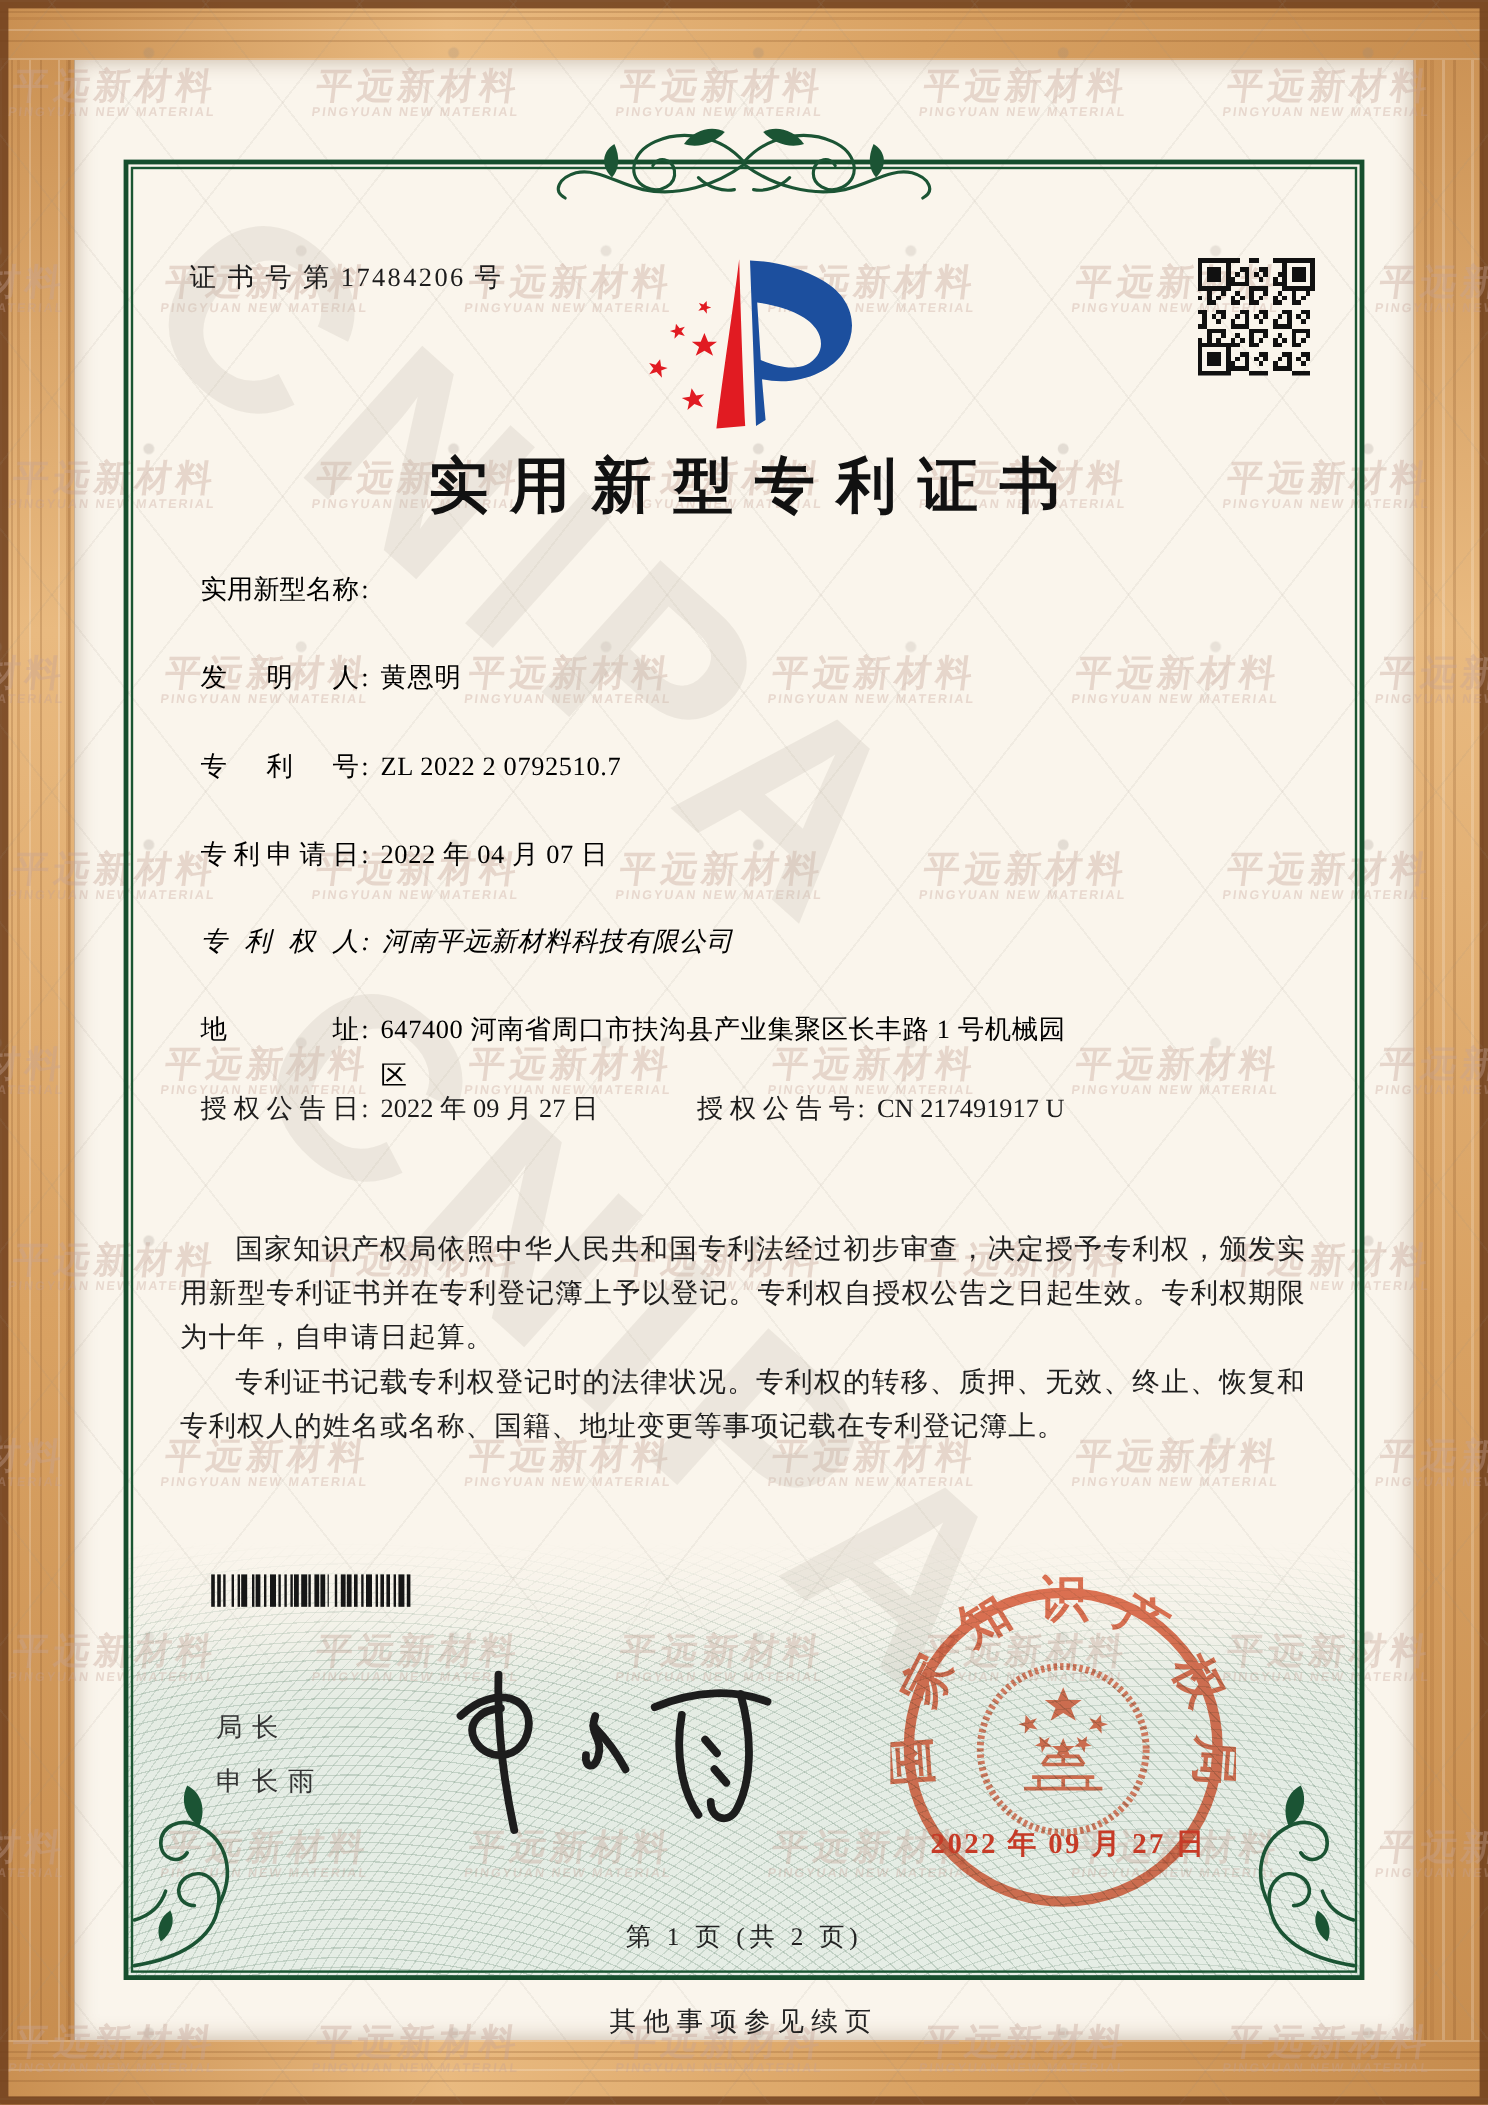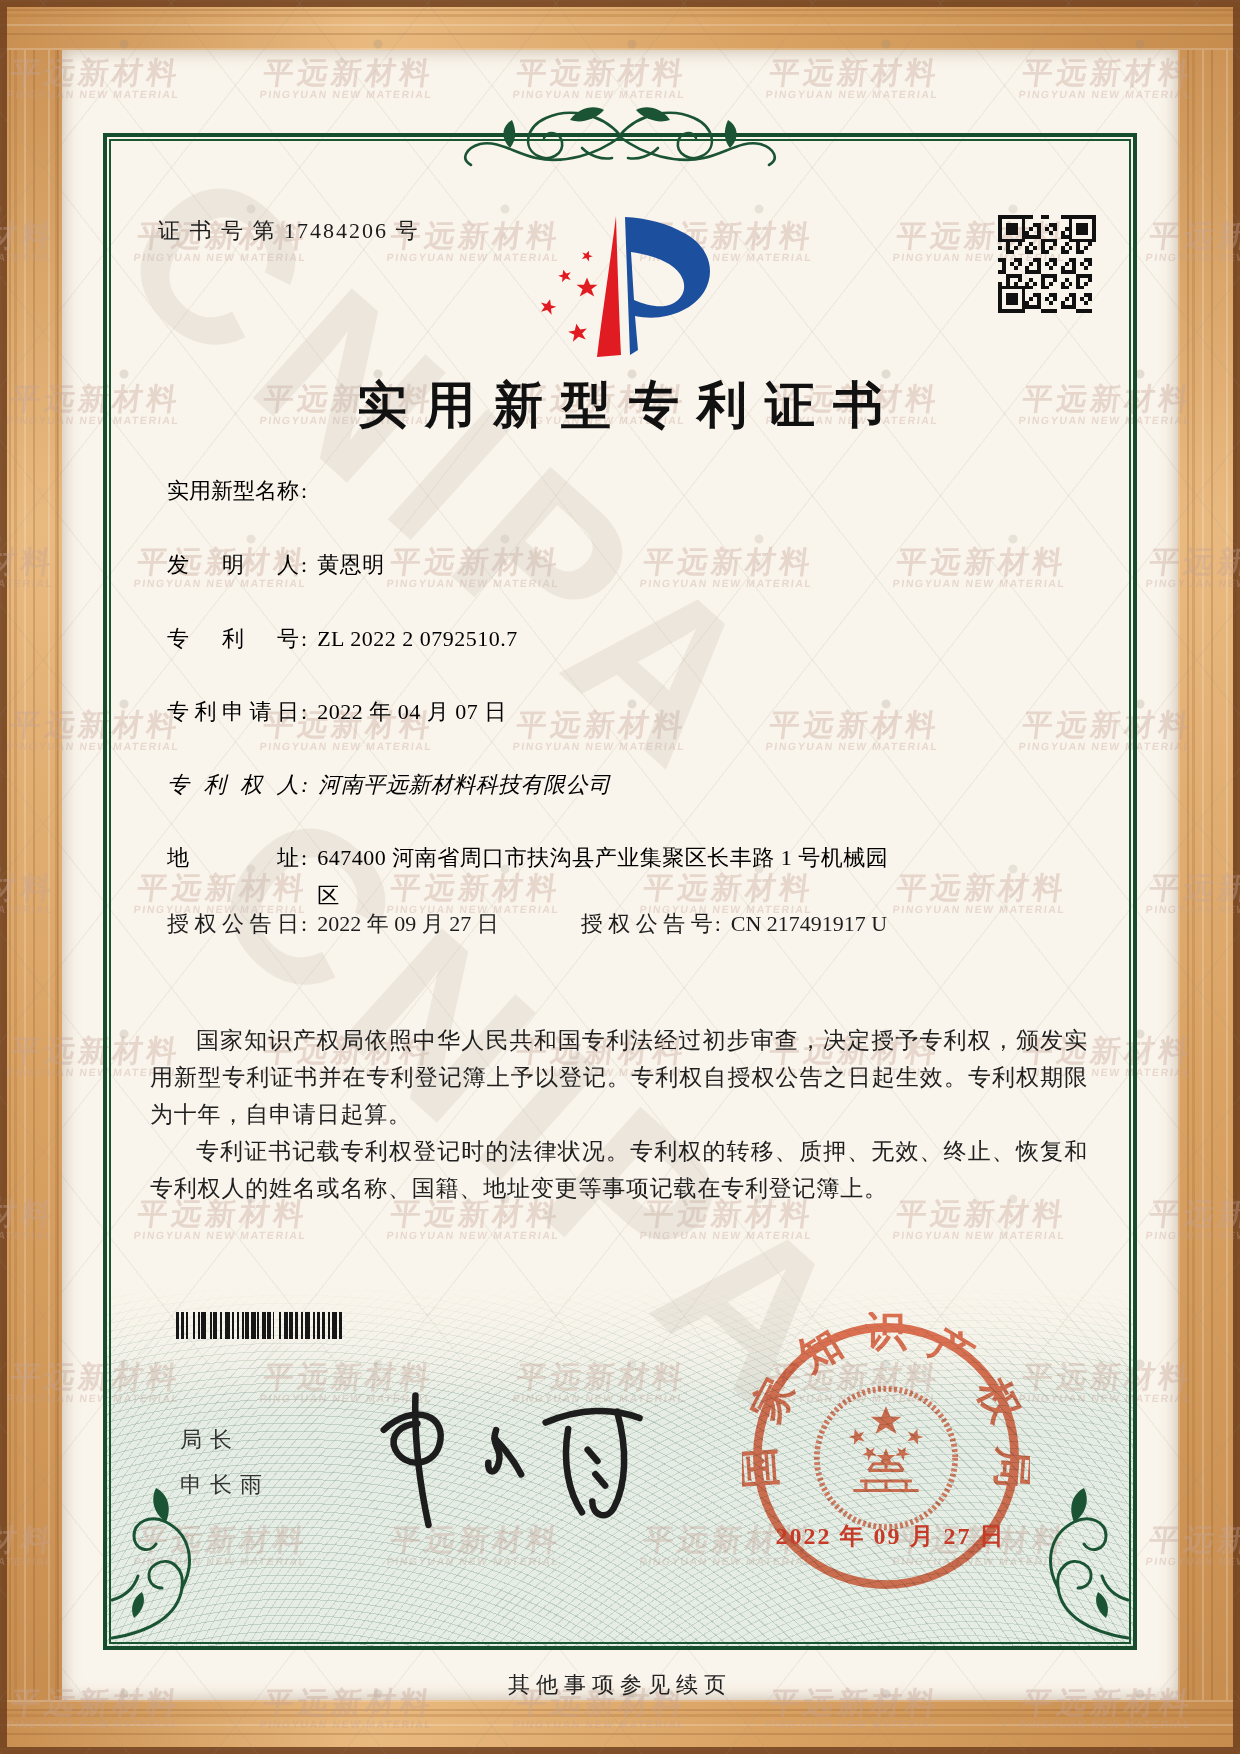--- a/index.html
+++ b/index.html
@@ -850,14 +850,15 @@
         <path d="M-18,13 H18"></path>
         <path d="M-21,24 V34 M0,24 V34 M21,24 V34"></path>
         <path d="M-18,13 L-13,6 H13 L18,13"></path>
         <path d="M0,6 V14"></path>
       </g>
       <path id="seal-star" d="M0,-10 L2.9,-3.1 10,-3.1 4.2,1.2 6.9,8.1 0,4 -6.9,8.1 -4.2,1.2 -10,-3.1 -2.9,-3.1 Z" fill="#e0694a"></path>
     </g>
   </svg>
   <div id="seal-date">2022 年 09 月 27 日</div>
 
+  <div id="page-footer" class="txt">第 1 页 (共 2 页)</div>
   <div id="continuation-note" class="txt">其他事项参见续页</div>
 </div>
 
 </body></html>

